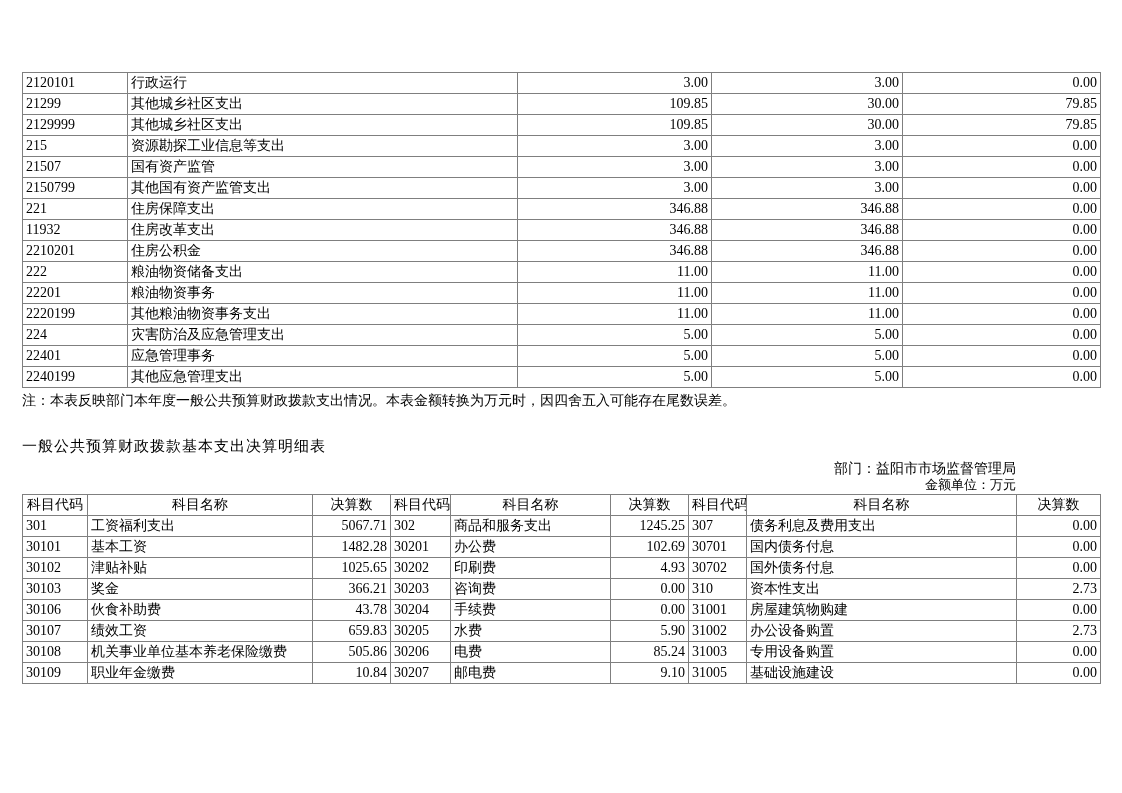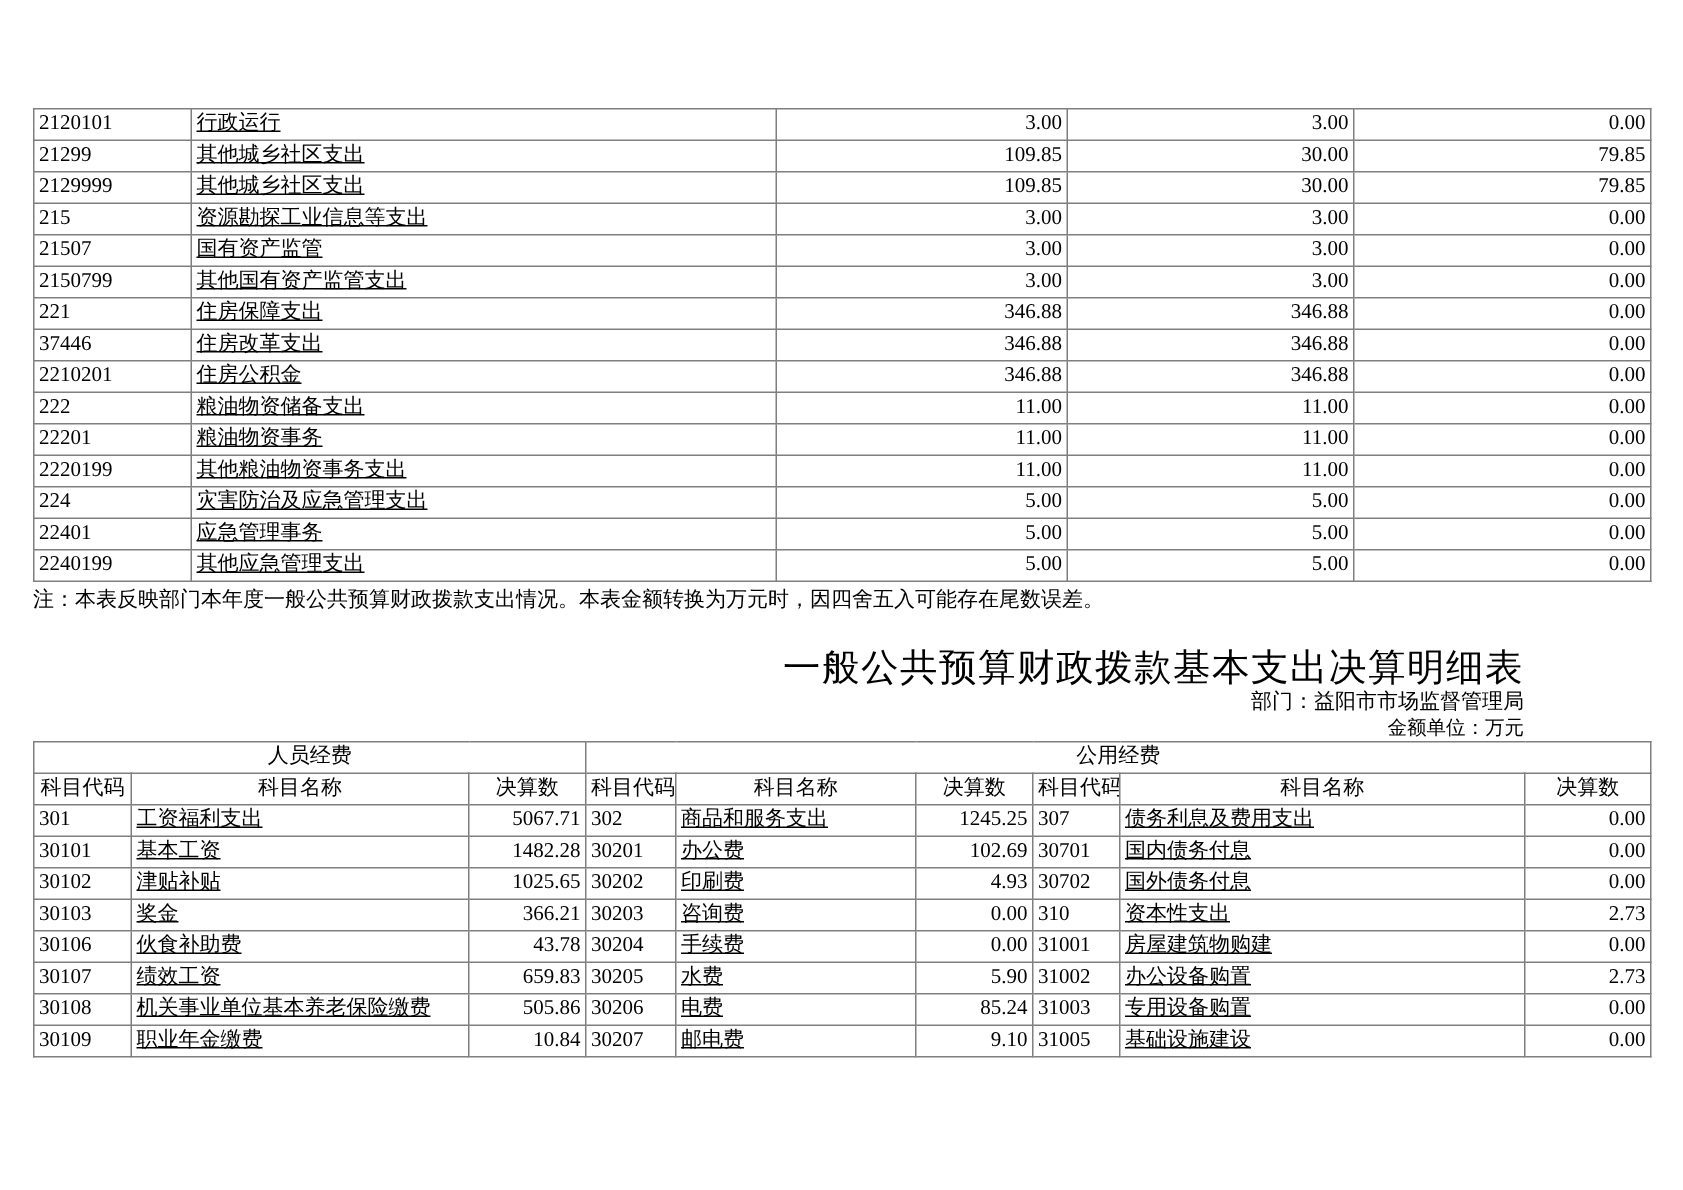--- a/index.html
+++ b/index.html
@@ -30,31 +30,31 @@
     font-size: 14px;
     font-weight: normal;
     padding: 0 3px;
     height: 20px;
     line-height: 20px;
     white-space: nowrap;
     overflow: hidden;
   }
   th { text-align: center; }
   .code { text-align: left; }
-  .name { text-align: left; text-decoration: underline; }
+  .name { text-align: left; }
   .num  { text-align: right; }
   .note {
     font-size: 14px;
     line-height: 17px;
     margin-top: 4px;
   }
   .title {
     margin: 24px 0 0 0;
-    text-align: right;
-    font-size: 25px;
+    text-align: left;
+    font-size: 15px;
     font-weight: normal;
     letter-spacing: 1px;
     line-height: 26px;
   }
   .table-no {
     margin-top: 6px;
     text-align: right;
     font-size: 13px;
     line-height: 15px;
   }
@@ -125,21 +125,21 @@
           <td class="num">0.00</td>
         </tr>
         <tr>
           <td class="code">221</td>
           <td class="name">住房保障支出</td>
           <td class="num">346.88</td>
           <td class="num">346.88</td>
           <td class="num">0.00</td>
         </tr>
         <tr>
-          <td class="code">37446</td>
+          <td class="code">11932</td>
           <td class="name">住房改革支出</td>
           <td class="num">346.88</td>
           <td class="num">346.88</td>
           <td class="num">0.00</td>
         </tr>
         <tr>
           <td class="code">2210201</td>
           <td class="name">住房公积金</td>
           <td class="num">346.88</td>
           <td class="num">346.88</td>
@@ -206,24 +206,20 @@
       <col style="width:225px">
       <col style="width:78px">
       <col style="width:60px">
       <col style="width:160px">
       <col style="width:78px">
       <col style="width:58px">
       <col style="width:270px">
       <col style="width:84px">
     </colgroup>
     <thead>
-      <tr>
-        <th colspan="3">人员经费</th>
-        <th colspan="6">公用经费</th>
-      </tr>
       <tr id="t2-colheads">
           <th>科目代码</th>
           <th>科目名称</th>
           <th>决算数</th>
           <th>科目代码</th>
           <th>科目名称</th>
           <th>决算数</th>
           <th>科目代码</th>
           <th>科目名称</th>
           <th>决算数</th>

